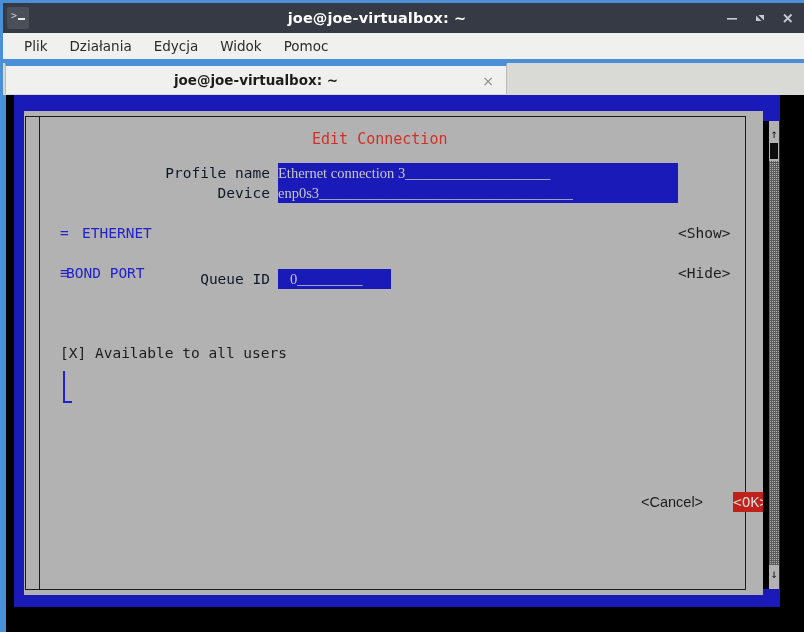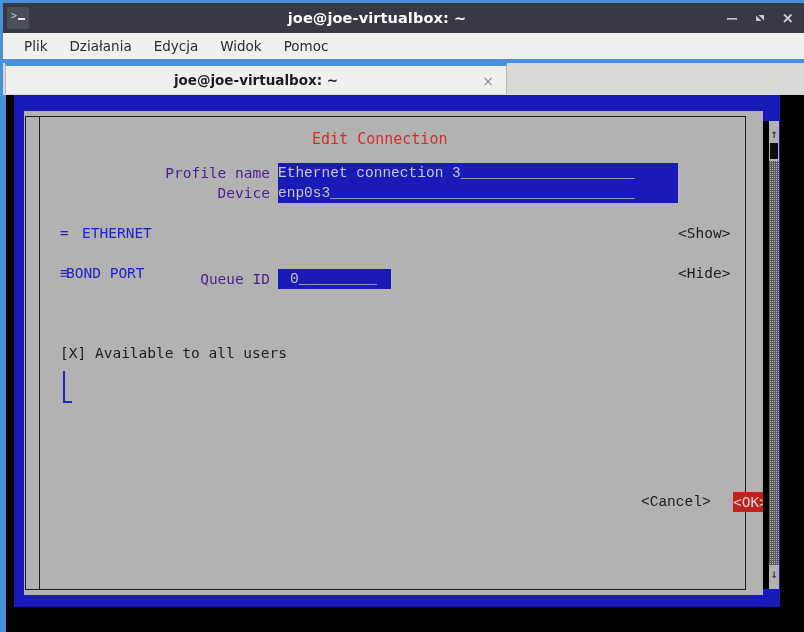--- a/index.html
+++ b/index.html
@@ -185,31 +185,31 @@
     white-space: nowrap;
   }
 
   
   .form-row {
     position: absolute;
     display: flex;
     align-items: center;
   }
   .field-label {
-    color: #4c1d95;
+    color: #0f172a;
     text-align: right;
     font-family: "DejaVu Sans Mono", monospace;
     font-size: 14.5px;
     line-height: 20px;
     white-space: pre;
   }
   .field-input {
     background: #1a1ab8;
     color: #c8c8c8;
-    font-family: Liberation Mono, monospace;
+    font-family: Liberation Serif, serif;
     font-size: 14.5px;
     line-height: 20px;
     white-space: pre;
     height: 20px;
     overflow: hidden;
     cursor: text;
   }
 
   
   .section {
@@ -261,21 +261,21 @@
     line-height: 20px;
     white-space: pre;
     cursor: default;
   }
 
   
   #btn-cancel {
     position: absolute;
     left: 601px; top: 375px;
     color: #1c1c1c;
-    font-family: Liberation Mono, monospace;
+    font-family: Liberation Sans, sans-serif;
     font-size: 14.5px;
     line-height: 20px;
     white-space: pre;
     cursor: default;
   }
   #btn-ok {
     position: absolute;
     left: 693px; top: 375px;
     background: #c0211b;
     color: #d8d8d8;

